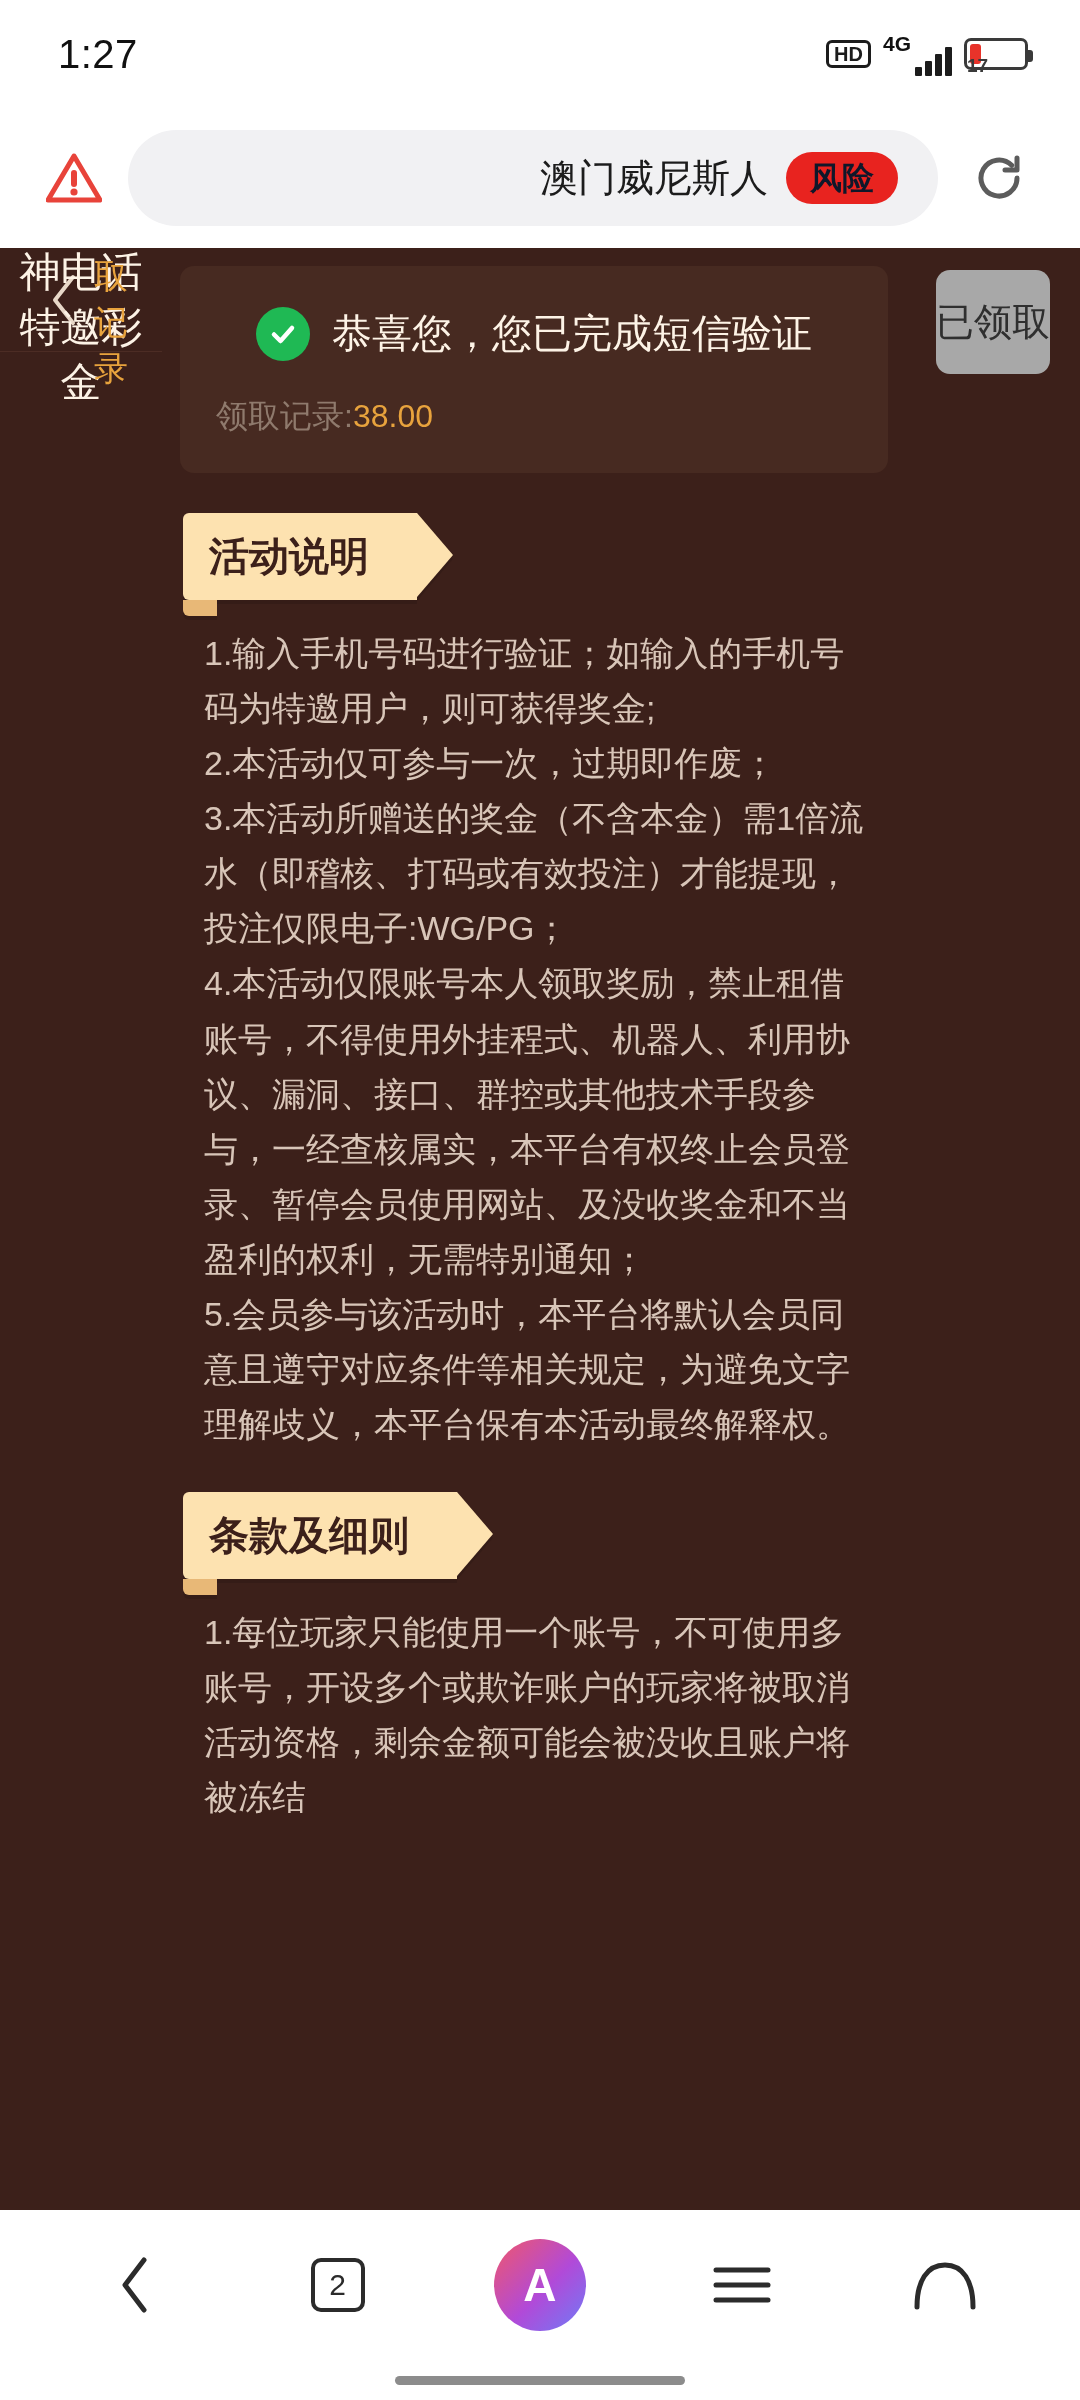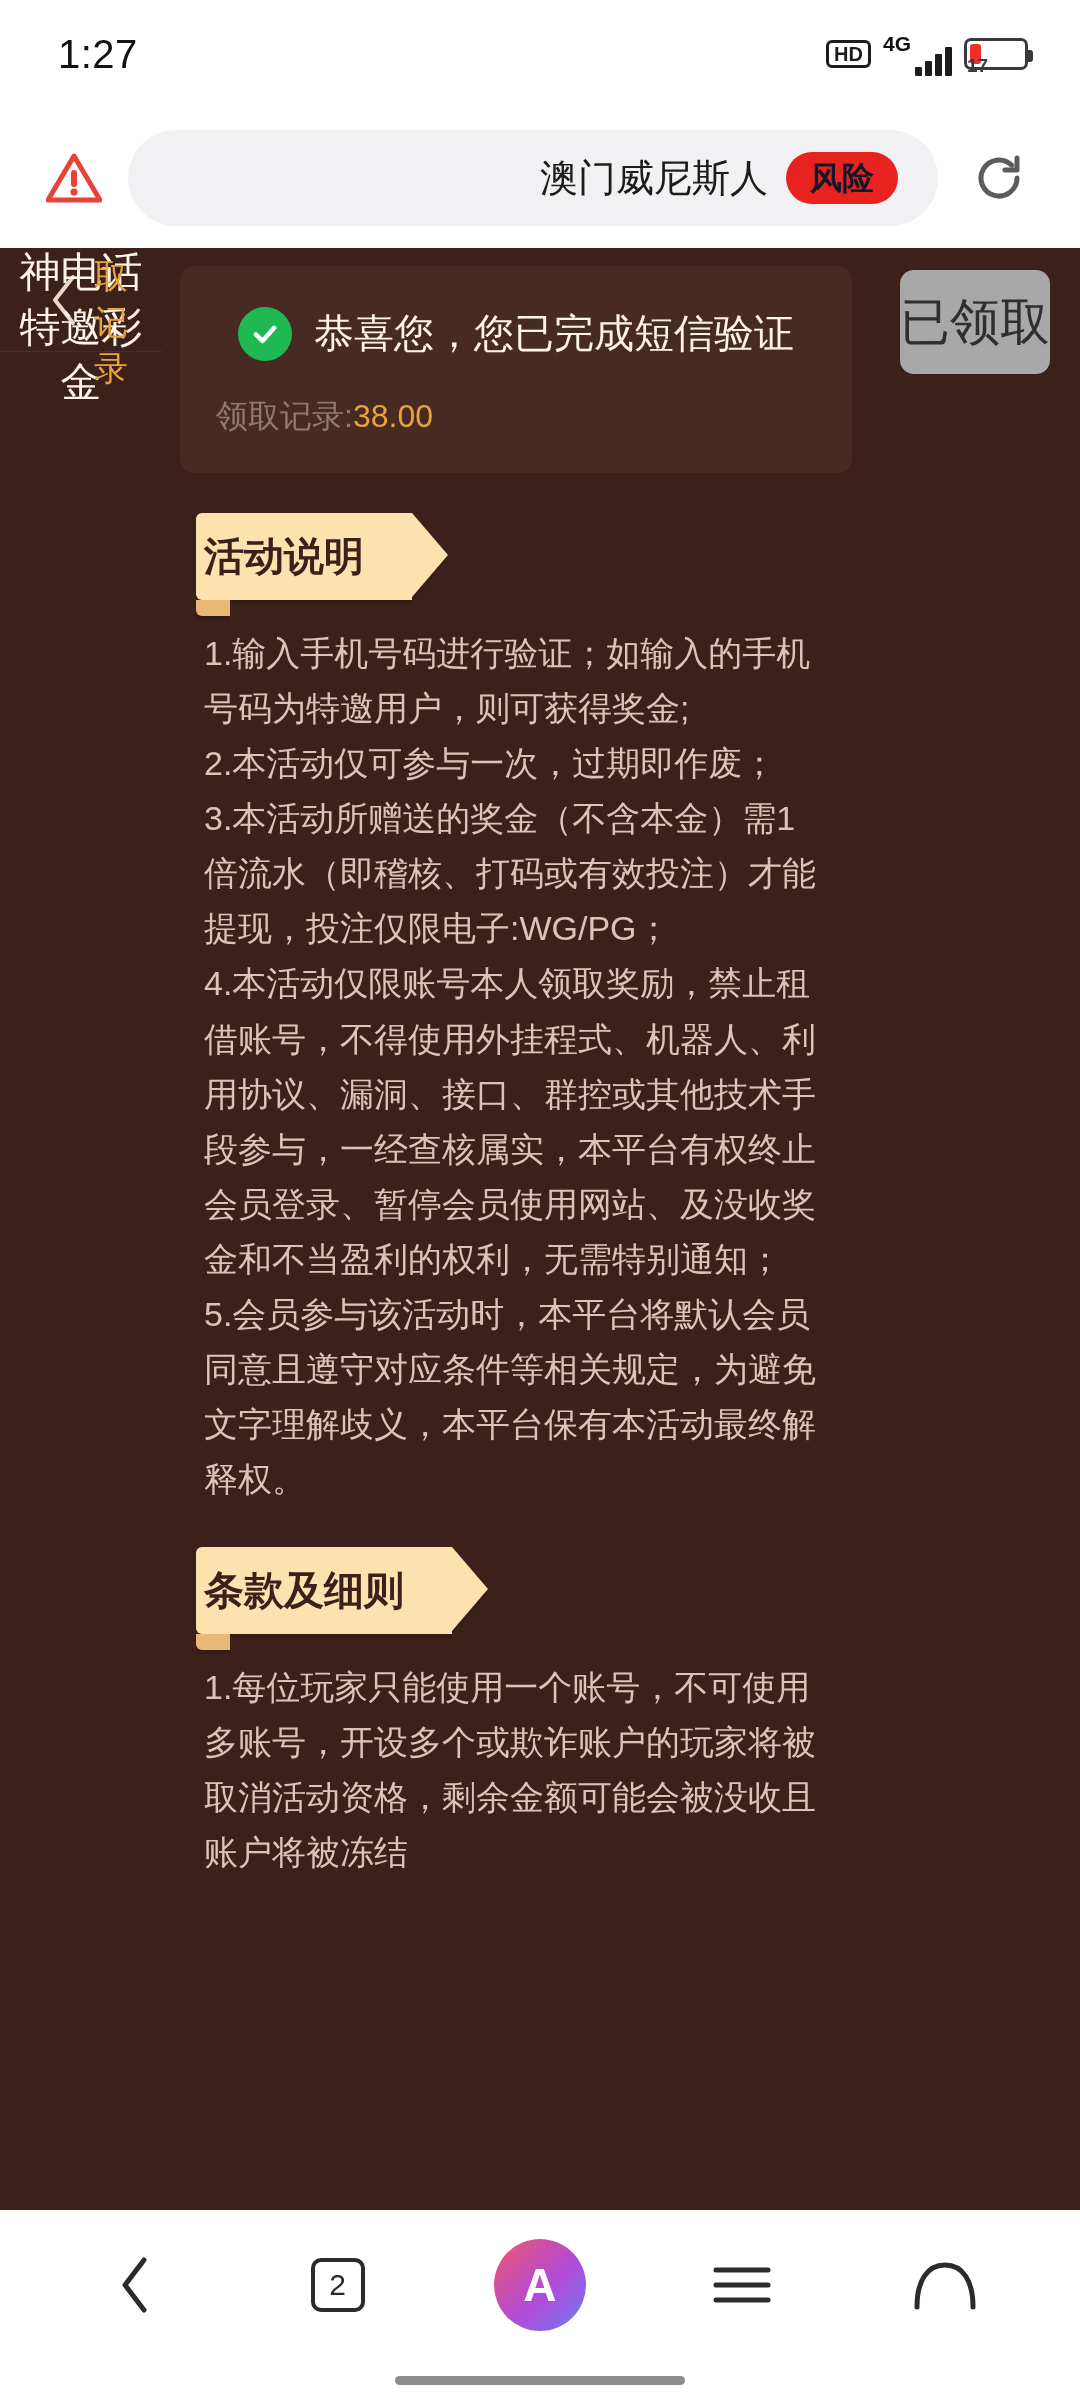--- a/index.html
+++ b/index.html
@@ -93,23 +93,23 @@
     width: 54px; height: 54px; border-radius: 50%; background: #1fb954;
     display: flex; align-items: center; justify-content: center; flex: 0 0 54px;
   }
   .check-circle svg { display: block; }
   .result-title { font-size: 40px; color: #fdf3e6; }
   .result-sub { margin-top: 34px; font-size: 32px; color: #8f7a6d; }
   .result-sub b { color: #e8a33d; font-weight: 400; }
 
   .section { padding: 0 18px; }
   .ribbon {
-    display: inline-block; position: relative; margin: 40px 0 10px 16px;
+    display: inline-block; position: relative; margin: 40px 0 10px 3px;
     background: #fde2b0; color: #3c201a; font-size: 40px; font-weight: 700;
-    padding: 16px 48px 16px 8px; border-radius: 6px 0 0 6px;
+    padding: 16px 48px 16px 26px; border-radius: 6px 0 0 6px;
     filter: drop-shadow(0 4px 0 rgba(0,0,0,0.10));
   }
   .ribbon::after {
     content: ""; position: absolute; right: -36px; top: 0; width: 0; height: 0;
     border-top: 42px solid transparent; border-bottom: 42px solid transparent;
     border-left: 36px solid #fde2b0;
   }
   .ribbon::before {
     content: ""; position: absolute; left: 0px; bottom: -16px; width: 34px; height: 16px;
     background: #e8b877; border-radius: 0 0 0 6px;
@@ -117,21 +117,21 @@
   .body-text {
     font-size: 34px; line-height: 1.62; color: #d8c5b8;
     padding: 16px 24px 0 24px; white-space: pre-wrap;
   }
   .body-text.clipped { max-height: 238px; overflow: hidden; }
 
   
   .claim-wrap { flex: 0 0 auto; padding: 22px 30px 26px 30px; background: #3c201a; }
   .claim-btn {
     width: 100%; height: 104px; border-radius: 14px; background: #a8a8a8;
-    color: #2f2f2f; font-size: 50px; display: flex; align-items: center; justify-content: center;
+    color: #2f2f2f; font-size: 38px; display: flex; align-items: center; justify-content: center;
     border: none;
   }
 
   
   .navbar {
     height: 150px; flex: 0 0 150px; background: #ffffff;
     display: flex; align-items: center; justify-content: space-around; padding: 0 34px;
   }
   .nav-item { display: flex; align-items: center; justify-content: center; width: 150px; height: 100px; }
   .tab-count {

